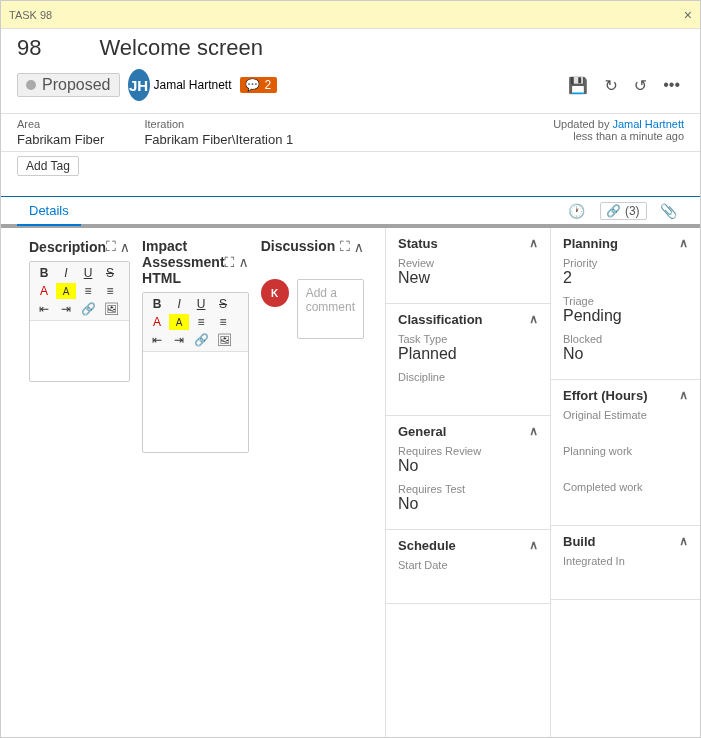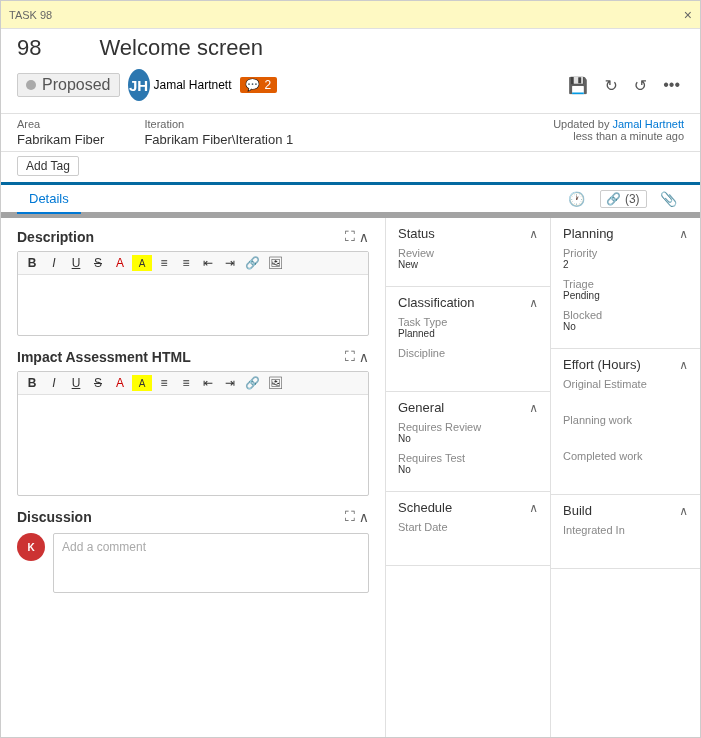--- a/index.html
+++ b/index.html
@@ -17,52 +17,52 @@
     .status-dot { width: 10px; height: 10px; border-radius: 50%; background: #aaa; }
     .user-info { display: flex; align-items: center; gap: 4px; }
     .avatar { width: 22px; height: 32px; border-radius: 50%; background: #2c77b0; display: flex; align-items: center; justify-content: center; color: white; font-size: 15px; font-weight: bold; }
     .comment-badge { background: #e05c00; color: white; border-radius: 2px; padding: 1px 6px; font-size: 12px; display: flex; align-items: center; gap: 4px; }
     .toolbar-icons { margin-left: auto; display: flex; gap: 8px; align-items: center; }
     .icon-btn { cursor: pointer; color: #555; font-size: 16px; background: none; border: none; padding: 2px 4px; }
     .fields-row { display: flex; align-items: flex-start; gap: 0; padding: 6px 0 4px 0; border-bottom: 1px solid #e0e0e0; }
     .field-group { padding: 0 16px 0 0; }
     .field-label { font-size: 11px; color: #666; margin-bottom: 2px; }
     .field-value { font-size: 13px; color: #333; }
-    .tag-row { padding: 4px 16px 6px 16px; border-bottom: 3px solid #0369a1; }
+    .tag-row { padding: 4px 16px 20px 16px; border-bottom: 1px solid #0369a1; }
     .add-tag-btn { background: none; border: 1px solid #ccc; border-radius: 2px; padding: 2px 8px; font-size: 12px; cursor: pointer; color: #333; }
-    .tabs-row { display: flex; align-items: center; padding: 0 16px; border-bottom: 6px solid #a3a3a3; gap: 18px; }
+    .tabs-row { display: flex; align-items: center; padding: 0 16px; border-bottom: 4px solid #a3a3a3; gap: 18px; }
     .tab { padding: 6px 12px; font-size: 13px; cursor: pointer; border-bottom: 2px solid transparent; margin-bottom: -2px; color: #333; }
     .tab.active { border-bottom: 2px solid #0078d4; color: #0078d4; font-weight: 500; }
     .tab-icons { margin-left: auto; display: flex; gap: 8px; align-items: center; }
     .tab-icon-btn { cursor: pointer; color: #555; font-size: 14px; background: none; border: none; padding: 2px 6px; }
     .link-badge { background: none; border: 1px solid #ccc; border-radius: 2px; padding: 1px 6px; font-size: 12px; color: #555; cursor: pointer; }
     .content-area { display: flex; flex: 1; overflow: hidden; }
-    .left-panel { flex: 0 0 385px; border-right: 1px solid #e0e0e0; overflow-y: auto; padding: 10px 16px; display: flex; flex-direction: column; gap: 12px; }
+    .left-panel { flex: 0 0 385px; border-right: 1px solid #e0e0e0; overflow-y: auto; padding: 10px 28px; display: flex; flex-direction: row; gap: 12px; }
     .right-panel { flex: 1; overflow-y: auto; padding: 0; }
     .section-header { display: flex; align-items: center; justify-content: space-between; margin-bottom: 6px; }
     .section-title { font-size: 14px; font-weight: 600; color: #333; }
     .section-controls { display: flex; gap: 4px; align-items: center; }
     .section-icon { cursor: pointer; color: #555; font-size: 14px; }
     .rich-editor { border: 1px solid #ccc; border-radius: 2px; min-height: 80px; }
     .rich-toolbar { display: flex; gap: 2px; padding: 3px 4px; border-bottom: 1px solid #e0e0e0; background: #f8f8f8; flex-wrap: wrap; }
     .rich-btn { background: none; border: none; cursor: pointer; padding: 1px 3px; font-size: 12px; color: #333; min-width: 20px; }
     .rich-content { padding: 6px; min-height: 60px; font-size: 12px; }
     .discussion-section { }
-    .discussion-header { display: flex; align-items: center; justify-content: space-between; margin-bottom: 8px; }
+    .discussion-header { display: flex; align-items: flex-start; justify-content: space-between; margin-bottom: 24px; }
     .comment-area { display: flex; gap: 8px; align-items: flex-start; }
     .comment-avatar { width: 28px; height: 28px; border-radius: 50%; background: #cc3333; display: flex; align-items: center; justify-content: center; color: white; font-size: 10px; font-weight: bold; flex-shrink: 0; }
     .comment-input { flex: 1; border: 1px solid #ccc; border-radius: 2px; padding: 6px 8px; font-size: 12px; color: #aaa; min-height: 60px; background: #fff; }
     .chevron { font-size: 12px; color: #666; cursor: pointer; }
     .right-col-status { flex: 0 0 165px; border-right: 1px solid #e0e0e0; overflow-y: auto; }
     .right-col-planning { flex: 1; overflow-y: auto; }
     .status-section { border-bottom: 1px solid #e0e0e0; padding: 8px 12px; }
-    .status-section-title { font-size: 13px; font-weight: 400; color: #333; margin-bottom: 6px; display: flex; align-items: center; justify-content: space-between; }
+    .status-section-title { font-size: 13px; font-weight: 700; color: #333; margin-bottom: 6px; display: flex; align-items: flex-start; justify-content: space-between; }
     .status-field { margin-bottom: 8px; }
     .status-field-label { font-size: 11px; color: #888; }
-    .status-field-value { font-size: 10px; color: #333; }
+    .status-field-value { font-size: 16px; color: #333; }
     ::-webkit-scrollbar { width: 6px; }
     ::-webkit-scrollbar-thumb { background: #ccc; border-radius: 3px; }
   </style>
 </head>
 <body>
 
 <div class="window">
 
   <div class="title-bar">
     <span class="title-bar-left">TASK 98</span>

